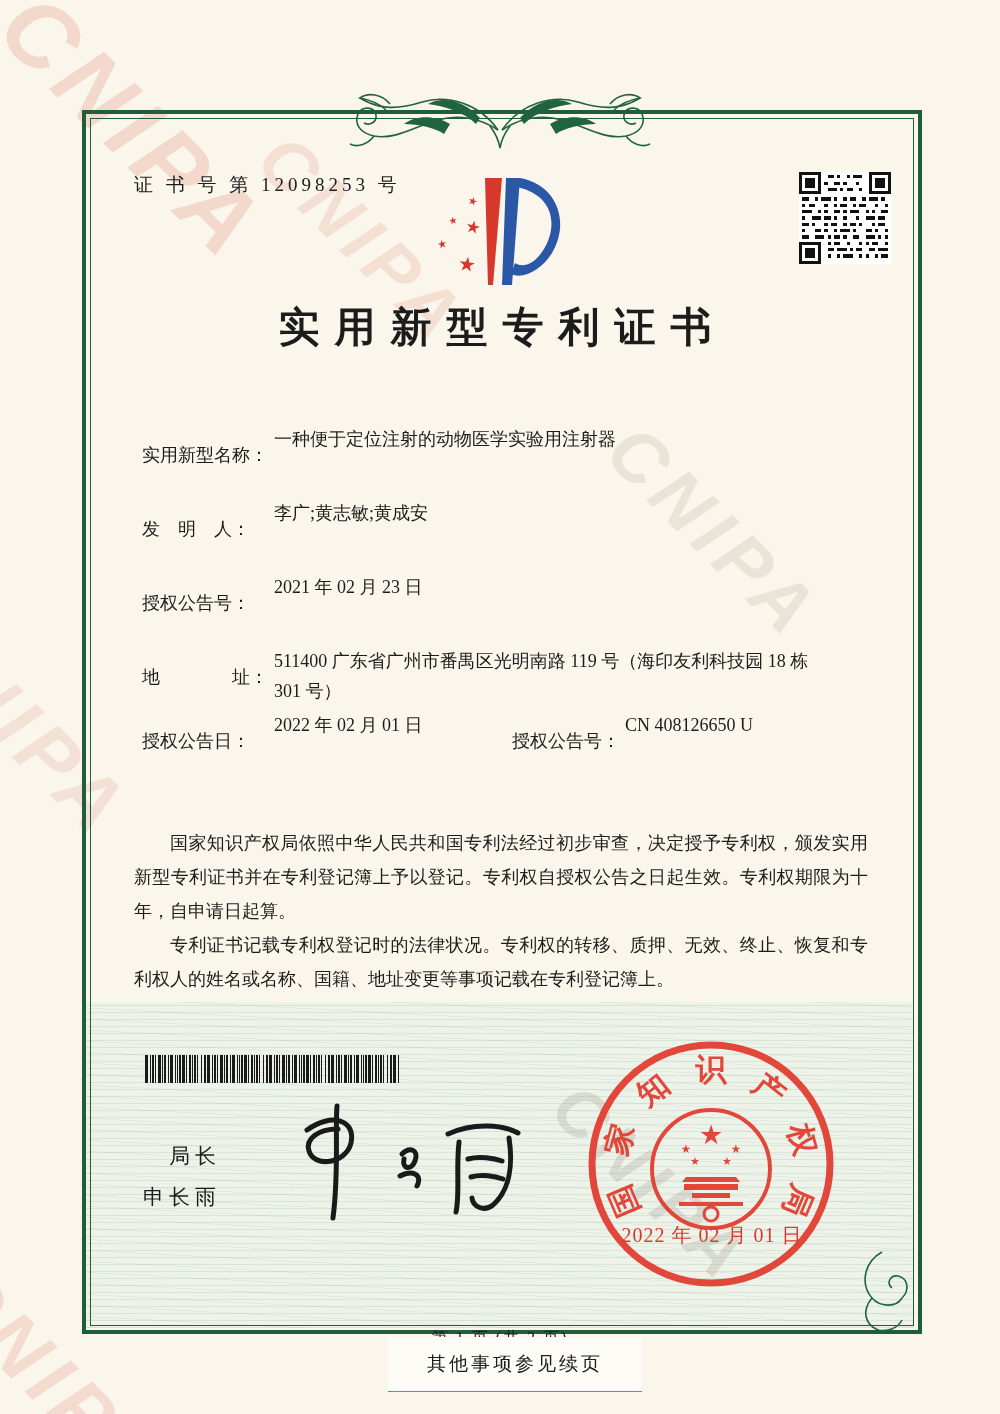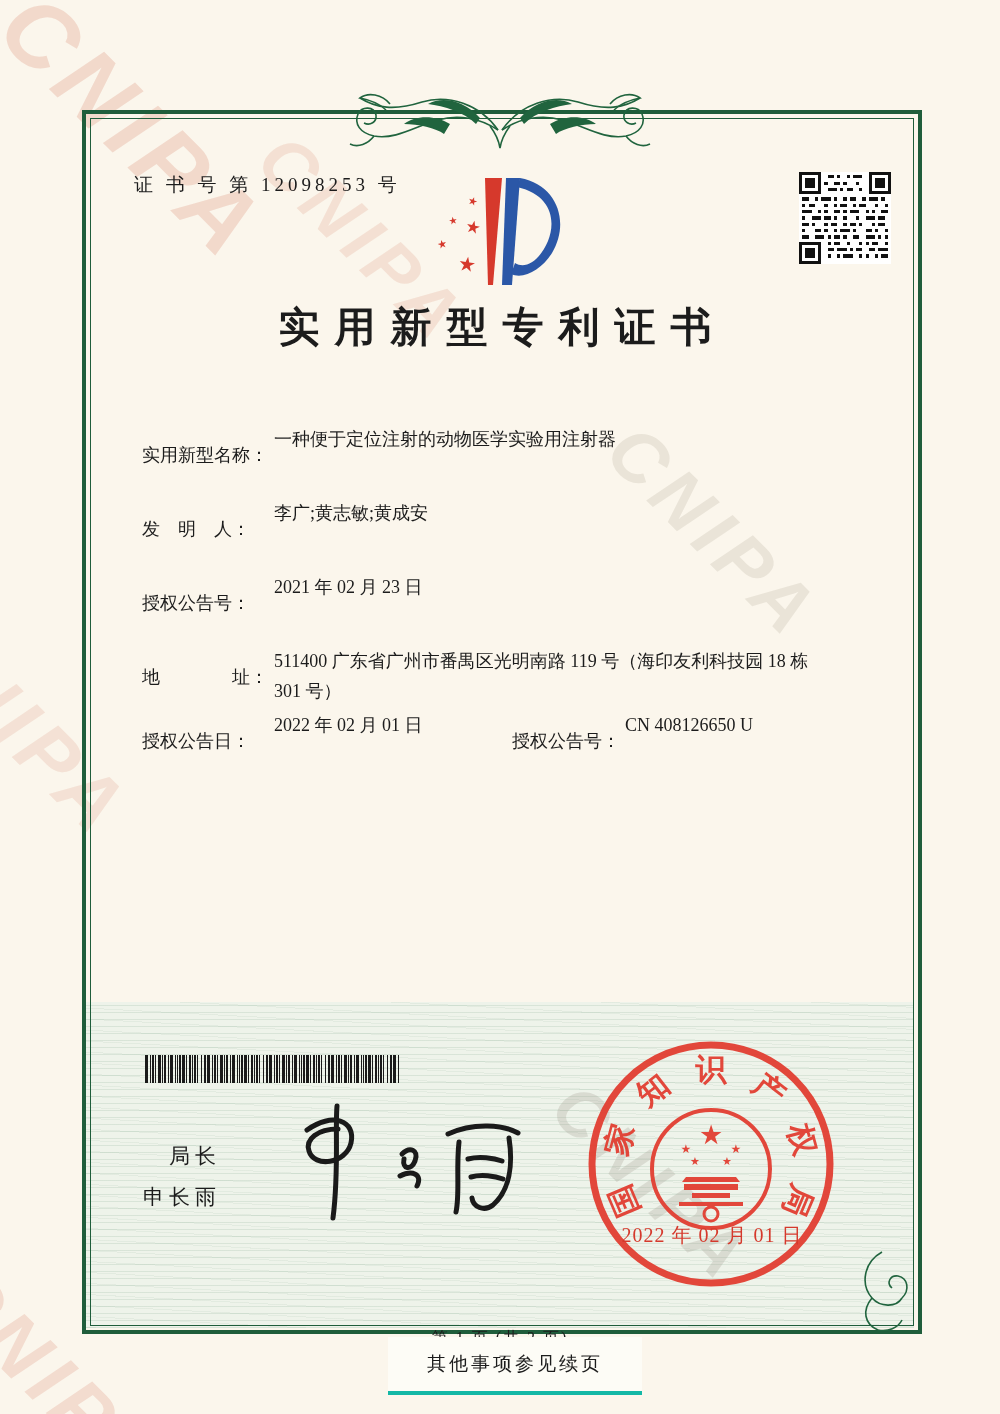--- a/index.html
+++ b/index.html
@@ -60,21 +60,21 @@
   .signer{position:absolute; z-index:3; left:143px; top:1136px; font-size:21px;
           line-height:41px; letter-spacing:5px;text-align:right;}
   .signature{position:absolute; z-index:3; left:252px; top:1098px; width:290px; height:140px;}
   .seal{position:absolute; z-index:4; left:583px; top:1036px; width:256px; height:256px; opacity:.93;}
   .seal-date{position:absolute; z-index:5; left:593px; top:1222px; width:238px; text-align:center;
              font-size:20px; letter-spacing:1px; color:#d5392c;}
   .page-no{position:absolute; z-index:3; left:0; right:0; top:1328px; text-align:center;
            font-size:16px; letter-spacing:2px;}
   .cont-note{
     position:absolute; z-index:3; left:388px; top:1337px; width:254px; height:54px;
-    background:#fdfcf6; border-bottom:4px solid #14b8a6;
+    background:#fdfcf6; border-bottom:1px solid #14b8a6;
     display:flex; align-items:center; justify-content:center;
     font-size:19px; letter-spacing:3px;
   }
 </style>
 </head>
 <body>
 
 <div class="page">
 
   <div class="band"></div>
@@ -187,20 +187,22 @@
       <span class="lbl">授权公告日：</span>
       <span class="val">2022 年 02 月 01 日</span>
       <span class="pair2">
         <span class="lbl">授权公告号：</span>
         <span class="val">CN 408126650 U</span>
       </span>
     </div>
   </div>
 
   <div class="paras">
+    <p>国家知识产权局依照中华人民共和国专利法经过初步审查，决定授予专利权，颁发实用新型专利证书并在专利登记簿上予以登记。专利权自授权公告之日起生效。专利权期限为十年，自申请日起算。</p>
+    <p>专利证书记载专利权登记时的法律状况。专利权的转移、质押、无效、终止、恢复和专利权人的姓名或名称、国籍、地址变更等事项记载在专利登记簿上。</p>
   </div>
 
   <svg class="barcode" viewBox="0 0 258 28" preserveAspectRatio="none">
     <path d="M2 14 H256" stroke="#1a1a1a" stroke-width="28" fill="none" stroke-dasharray="3 2 1 1 2 1 1 2 3 1 1 1 2 2 1 1 3 2 1 1 1 1 2 1 3 1 1 2 2 1 1 1 2 1 1 3 1 2 2 1"></path>
   </svg>
 
   <div class="signer">
     <div>局长</div>
     <div>申长雨</div>
   </div>

